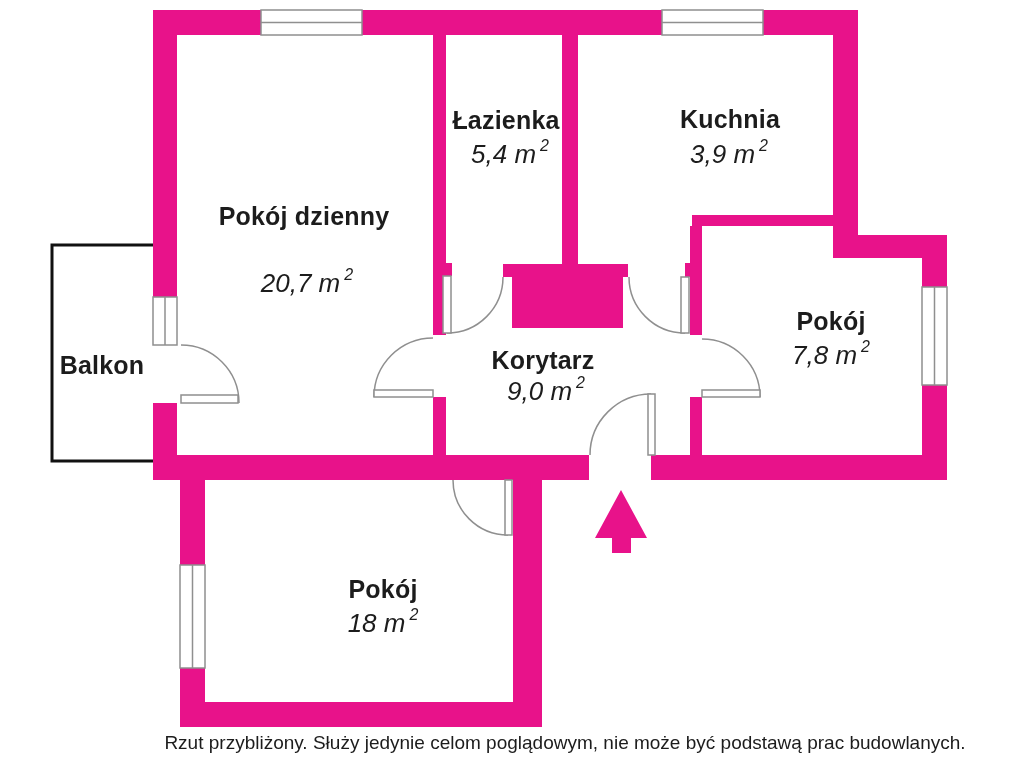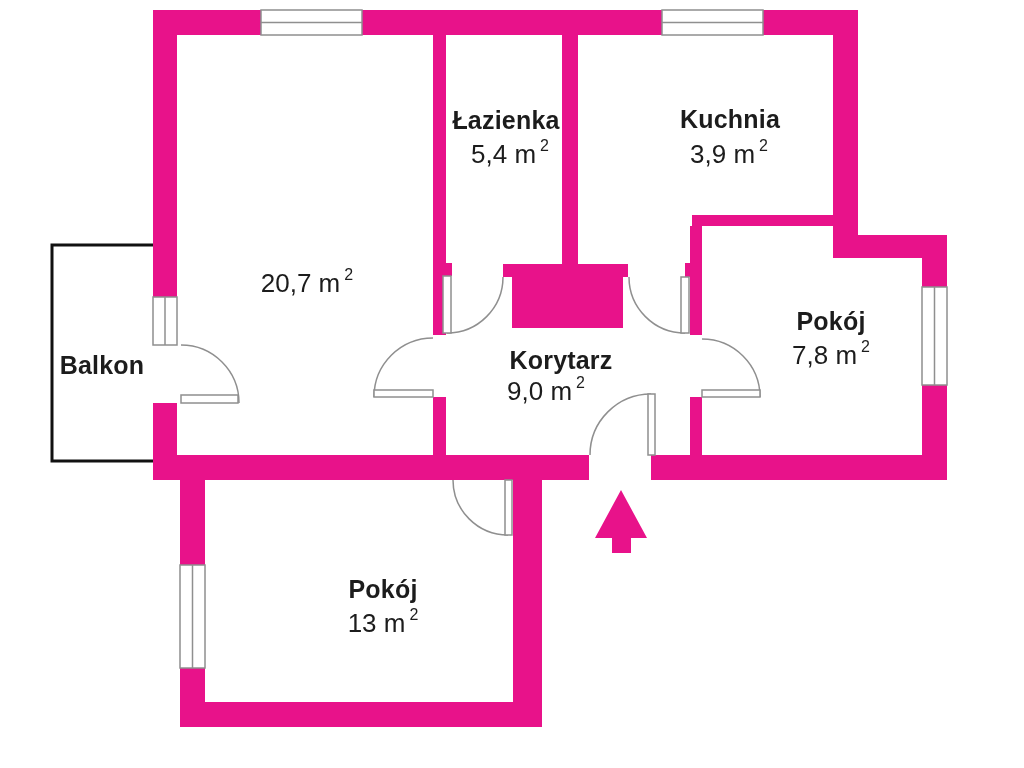--- a/index.html
+++ b/index.html
@@ -3,21 +3,21 @@
 <meta charset="utf-8">
 <style>
   html,body{margin:0;padding:0;background:#ffffff;}
   #canvas{
     position:relative;width:1024px;height:768px;background:#ffffff;overflow:hidden;
     font-family:"Liberation Sans", sans-serif;color:var(--text,#1c1c1c);
   }
   #plan-svg{position:absolute;left:0;top:0;}
   .lbl{position:absolute;transform:translate(-50%,-50%);white-space:nowrap;text-align:left;}
   .room-name{font-weight:bold;font-size:25px;letter-spacing:.2px;}
-  .room-area{font-weight:normal;font-size:26px;}
+  .room-area{font-weight:normal;font-size:26px;font-style:italic;}
   .room-area sup{font-size:16px;position:relative;top:-2px;left:4px;}
   .disclaimer{position:absolute;left:565px;top:743px;transform:translate(-50%,-50%);
     font-size:19px;white-space:nowrap;color:var(--text,#1c1c1c);}
 </style>
 </head>
 <body>
 
 <div id="canvas">
 
   <svg id="plan-svg" width="1024" height="768" viewBox="0 0 1024 768">
@@ -84,45 +84,47 @@
       <path d="M453,480 A55,55 0 0 0 508,535" fill="none"></path>
       <rect x="505" y="480" width="7" height="55" fill="#ffffff"></rect>
 
       <path d="M590,455 A61,61 0 0 1 651,394" fill="none"></path>
       <rect x="648" y="394" width="7" height="61" fill="#ffffff"></rect>
     </g>
 
     <path d="M621,490 L647,538 L631,538 L631,553 L612,553 L612,538 L595,538 Z" fill="var(--wall)"></path>
   </svg>
 
+  <div class="lbl room-name" style="left:304px;top:216px;">Pokój dzienny</div>
   <div class="lbl room-area" style="left:305px;top:246px;margin-top:37px;">
     <span>20,7 m</span><sup>2</sup>
   </div>
 
   <div class="lbl room-name" style="left:506px;top:120px;">Łazienka</div>
   <div class="lbl room-area" style="left:508px;top:154px;">
     <span>5,4 m</span><sup>2</sup>
   </div>
 
   <div class="lbl room-name" style="left:730px;top:119px;">Kuchnia</div>
   <div class="lbl room-area" style="left:727px;top:154px;">
     <span>3,9 m</span><sup>2</sup>
   </div>
 
   <div class="lbl room-name" style="left:831px;top:321px;">Pokój</div>
   <div class="lbl room-area" style="left:829px;top:355px;">
     <span>7,8 m</span><sup>2</sup>
   </div>
 
-  <div class="lbl room-name" style="left:543px;top:360px;margin-left:18px;">Korytarz</div>
+  <div class="lbl room-name" style="left:543px;top:360px;">Korytarz</div>
   <div class="lbl room-area" style="left:544px;top:391px;">
     <span>9,0 m</span><sup>2</sup>
   </div>
 
   <div class="lbl room-name" style="left:383px;top:589px;">Pokój</div>
   <div class="lbl room-area" style="left:381px;top:623px;">
-    <span>13 m</span><sup>2</sup>
+    <span>18 m</span><sup>2</sup>
   </div>
 
   <div class="lbl room-name" style="left:102px;top:365px;">Balkon</div>
 
+  <div class="disclaimer">Rzut przybliżony. Służy jedynie celom poglądowym, nie może być podstawą prac budowlanych.</div>
 
 </div>
 
 </body></html>

